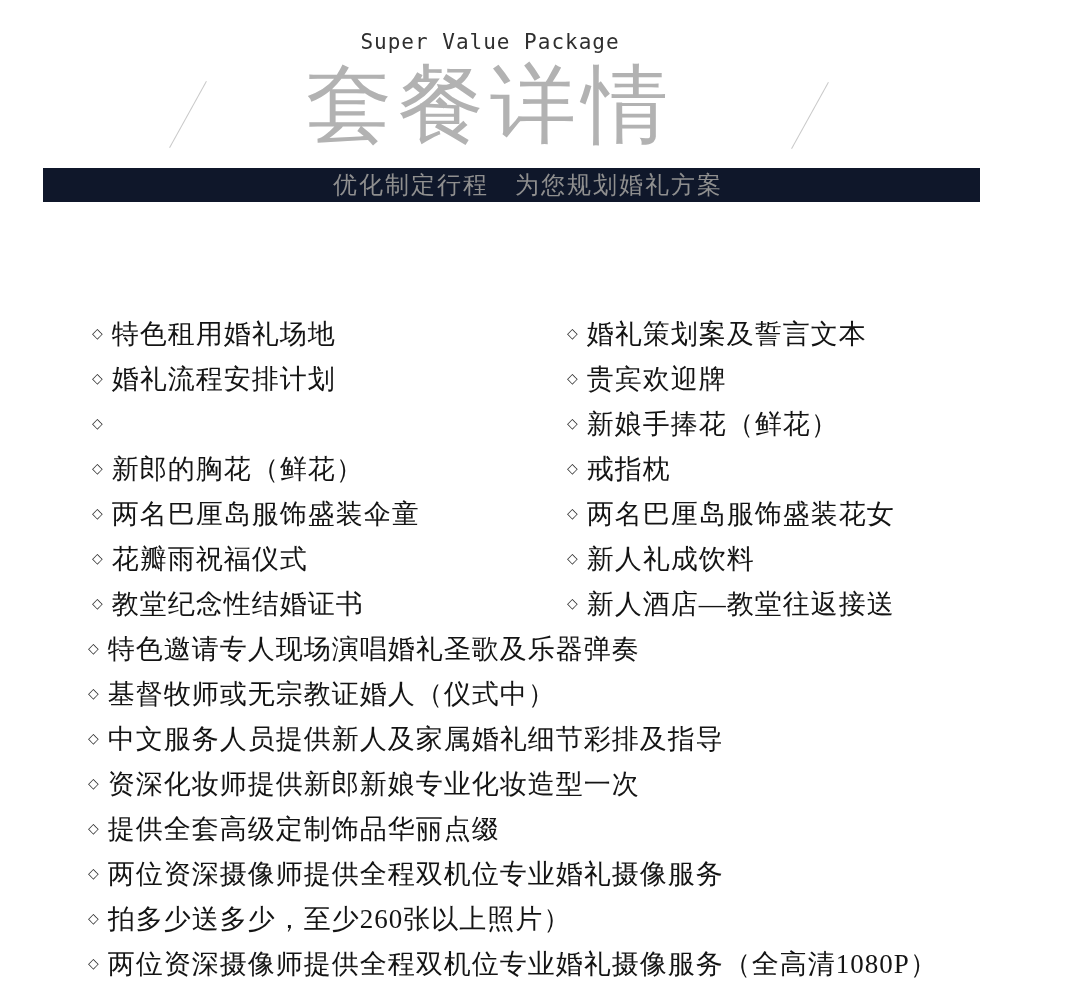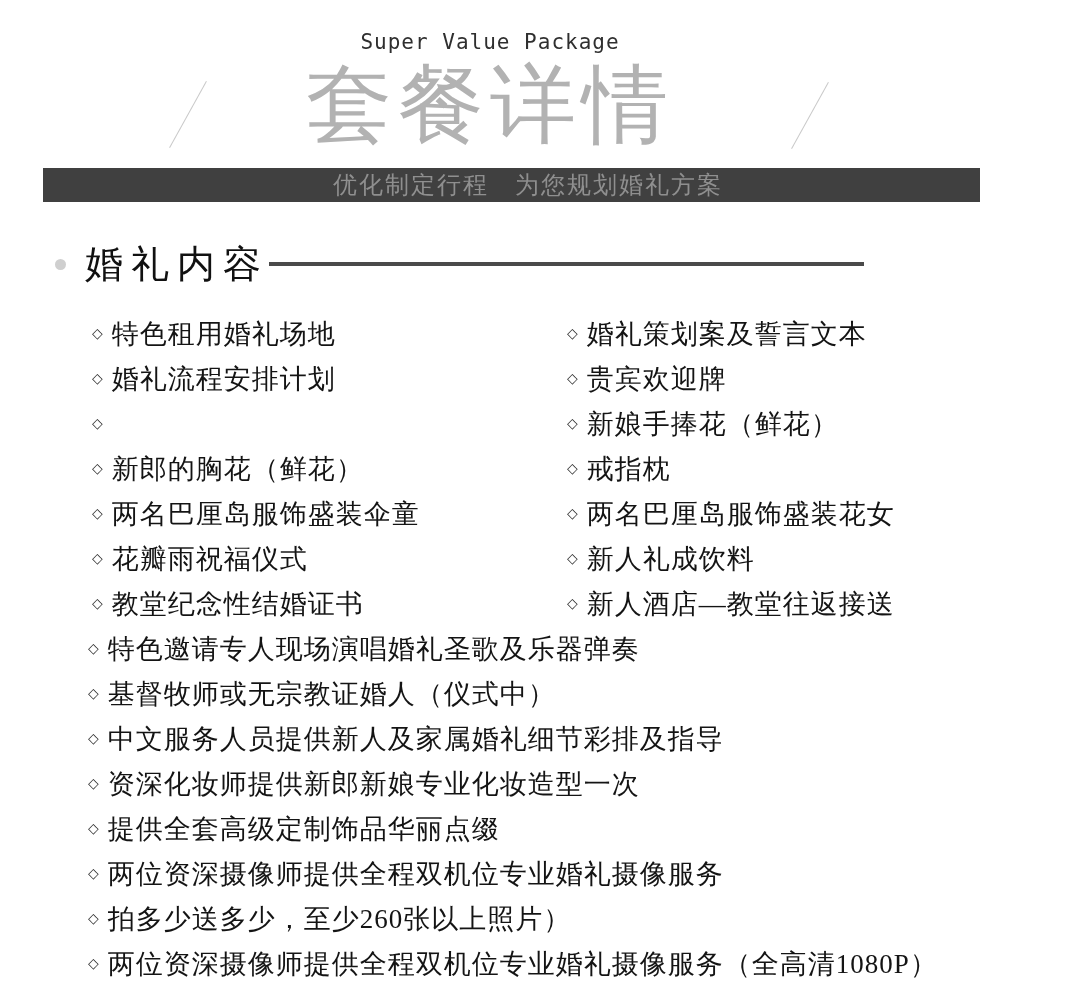--- a/index.html
+++ b/index.html
@@ -118,27 +118,22 @@
 
 <div class="page">
 
   <div class="subtitle-en">Super Value Package</div>
 
   <div class="big-title" style="color: rgb(178, 178, 178);">套餐详情</div>
 
   <div class="slash slash-left"></div>
   <div class="slash slash-right"></div>
 
-  <div class="banner" style="background: #404040;">优化制定行程　为您规划婚礼方案</div>
-
-  <div class="section-header">
-    <span class="dot-bullet"></span>
-    <span class="section-heading">婚礼内容</span>
-    <span class="double-rule"></span>
-  </div>
+  <div class="banner" style="background: #0f172a;">优化制定行程　为您规划婚礼方案</div>
+
 
   <div class="columns">
     <div class="col-left">
         <div class="item">
           <span class="bullet">◇</span>
           <span class="item-text">特色租用婚礼场地</span>
         </div>
         <div class="item">
           <span class="bullet">◇</span>
           <span class="item-text">婚礼流程安排计划</span>

